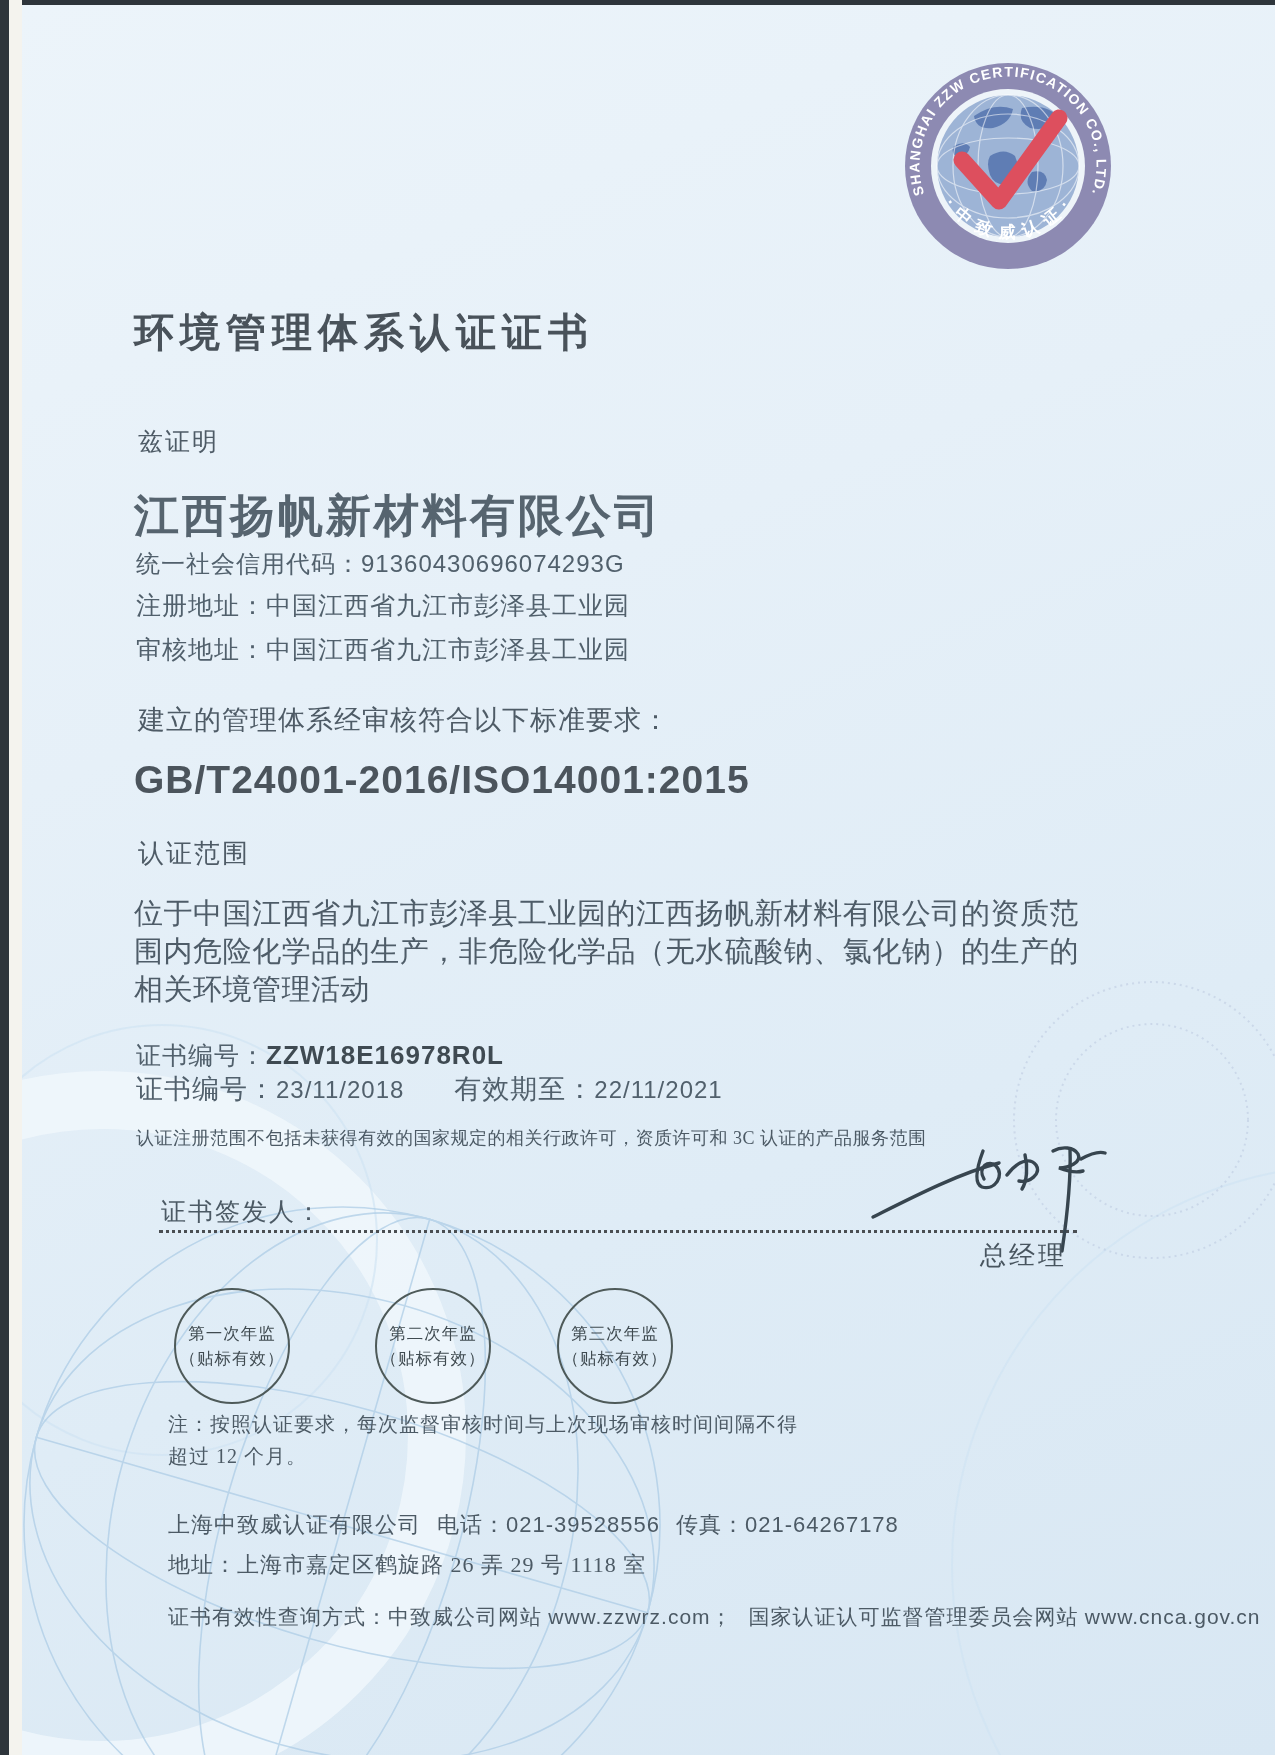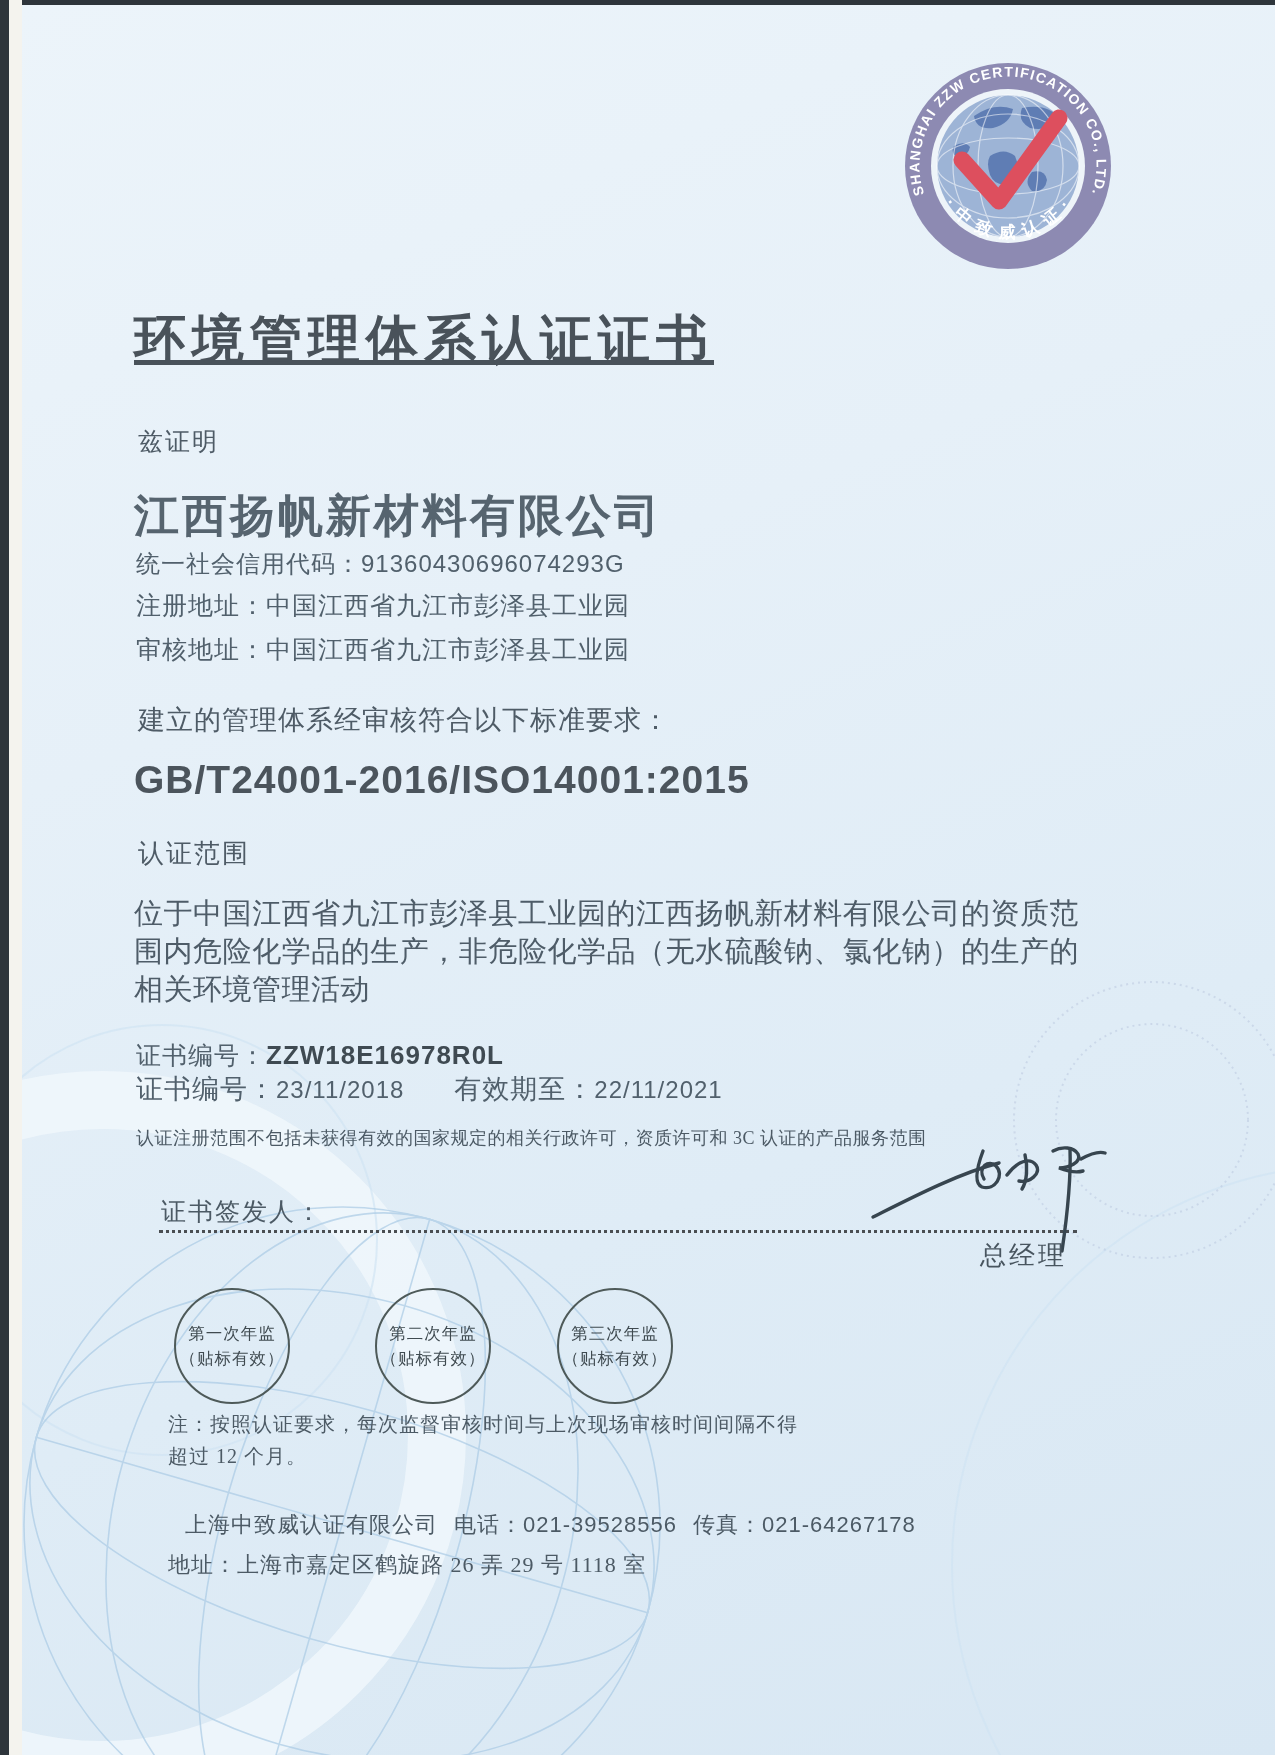--- a/index.html
+++ b/index.html
@@ -6,22 +6,22 @@
   .page{position:relative;width:1275px;height:1755px;background:#2e353b;overflow:hidden;
         font-family:"Liberation Serif",serif;}
   .edge-white{position:absolute;left:9px;top:0;bottom:0;width:13px;background:#f4f3ee;}
   .paper{position:absolute;left:22px;top:5px;right:0;bottom:0;overflow:hidden;
          background:linear-gradient(158deg,#ecf4fa 0%,#e6f0f8 35%,#dfecf6 65%,#d8e7f3 100%);}
   .decor{position:absolute;left:0;top:0;z-index:0;}
   .content{position:absolute;left:0;top:0;right:0;bottom:0;z-index:2;color:#4e5b66;}
 
   .seal{position:absolute;left:880px;top:55px;width:212px;height:212px;}
 
-  .title{position:absolute;left:112px;top:300px;font-size:52px;font-weight:700;
-         color:#49525a;letter-spacing:6px;margin:0;text-decoration:underline;}
+  .title{position:absolute;left:112px;top:300px;font-size:40px;font-weight:700;
+         color:#49525a;letter-spacing:6px;margin:0;}
   .intro{position:absolute;left:116px;top:420px;font-size:25px;letter-spacing:2px;}
   .company-name{position:absolute;left:112px;top:481px;font-size:45px;font-weight:600;
                 color:#56646f;letter-spacing:3px;}
   .fieldline{position:absolute;left:114px;font-size:25px;letter-spacing:1px;color:#51606c;}
   .fieldline .num{font-family:"Liberation Sans",sans-serif;font-size:24px;letter-spacing:1px;}
   .credit{top:543px;font-size:24px;}
   .reg{top:584px;}
   .audit{top:628px;}
   .std-intro{position:absolute;left:116px;top:697px;font-size:27px;letter-spacing:1px;}
   .std-code{position:absolute;left:112px;top:753px;font-size:39px;font-weight:700;
@@ -45,21 +45,21 @@
 
   .circle{position:absolute;width:112px;height:112px;border:2px solid #4e5a59;border-radius:50%;
           top:1283px;display:flex;flex-direction:column;align-items:center;justify-content:center;
           font-size:16.5px;line-height:25px;color:#3f4a50;letter-spacing:1px;background:transparent;}
   .c1{left:152px;font-family:Liberation Serif, serif;} .c2{left:341px;margin-left:12px;} .c3{left:535px;}
 
   .sup-note{position:absolute;left:146px;font-size:20px;letter-spacing:1px;color:#4c5a65;}
   .sn1{top:1406px;} .sn2{top:1438px;}
 
   .footer-line{position:absolute;left:146px;font-size:22px;letter-spacing:1px;color:#4c5a65;}
-  .f1{top:1505px;margin-left:17px;} .f2{top:1545px;} .f3{top:1598px;font-size:21px;}
+  .f1{top:1505px;} .f2{top:1545px;} .f3{top:1598px;font-size:21px;}
   .footer-line .num{font-family:"Liberation Sans",sans-serif;}
   .footer-line .sp{display:inline-block;width:16px;}
 </style>
 </head>
 <body>
 
 <div class="page">
   <div class="edge-white"></div>
 
   <div class="paper">
@@ -189,16 +189,19 @@
       <div class="sup-note sn2">超过 12 个月。</div>
 
       <div class="footer-line f1">
         <span>上海中致威认证有限公司</span><span class="sp"></span><span>电话：</span><span class="num">021-39528556</span><span class="sp"></span><span>传真：</span><span class="num">021-64267178</span>
       </div>
 
       <div class="footer-line f2">
         <span>地址：</span><span>上海市嘉定区鹤旋路 26 弄 29 号 1118 室</span>
       </div>
 
+      <div class="footer-line f3">
+        <span>证书有效性查询方式：</span><span>中致威公司网站 </span><span class="num">www.zzwrz.com</span><span>；</span><span class="sp"></span><span>国家认证认可监督管理委员会网站 </span><span class="num">www.cnca.gov.cn</span>
+      </div>
 
     </div>
   </div>
 </div>
 
 </body></html>

